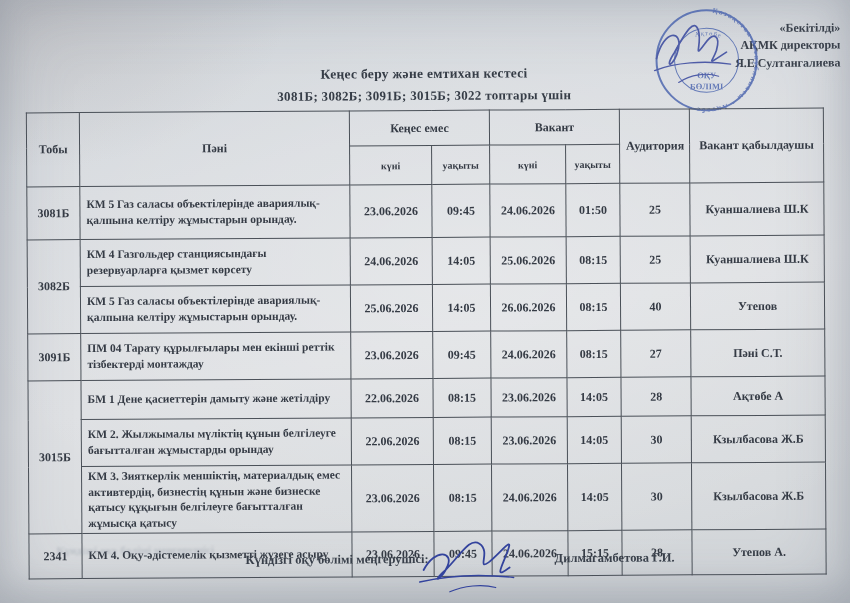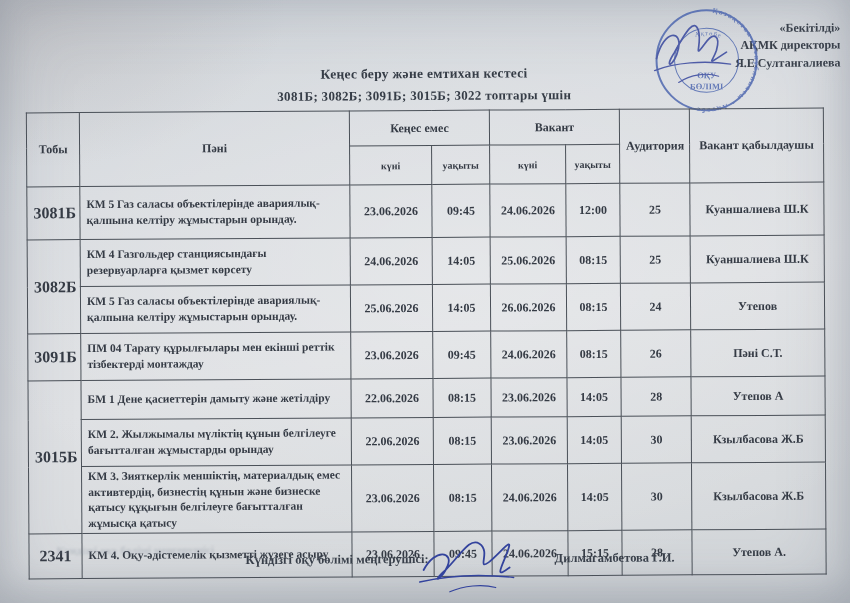--- a/index.html
+++ b/index.html
@@ -37,21 +37,21 @@
     color:#353b45;
   }
   table.sched td,table.sched th{
     border:1.2px solid #4a5058;
     font-weight:bold;vertical-align:middle;
     padding:2px 6px;background:transparent;
   }
   th{font-size:12px;}
   td{font-size:12px;text-align:center;}
   td.subj{text-align:left;font-size:11.5px;line-height:1.35;padding-left:8px;}
-  td.grp{font-size:16px;border-radius:6px;}
+  td.grp{font-size:12px;border-radius:6px;}
   tr.h1 th{height:30px;}
   tr.h2 th{height:34px;font-size:10px;}
   .rh-lg td{height:48px;}
   .rh-md td{height:42px;}
   .rh-sm td{height:34px;}
   .rh-xl td{height:60px;}
   .rh-last td{height:40px;}
 
   
   .footer{position:absolute;left:0;top:540px;width:850px;height:60px;color:#39404b;}
@@ -136,65 +136,65 @@
         <th>күні</th>
         <th>уақыты</th>
       </tr>
 
       <tr class="rh-lg">
         <td class="grp">3081Б</td>
         <td class="subj">КМ 5  Газ саласы объектілерінде авариялық-қалпына келтіру жұмыстарын орындау.</td>
         <td>23.06.2026</td>
         <td>09:45</td>
         <td>24.06.2026</td>
-        <td>12:00</td>
+        <td>01:50</td>
         <td>25</td>
         <td>Куаншалиева Ш.К</td>
       </tr>
 
       <tr class="rh-md">
         <td class="grp" rowspan="2">3082Б</td>
         <td class="subj">КМ 4  Газгольдер станциясындағы резервуарларға қызмет көрсету</td>
         <td>24.06.2026</td>
         <td>14:05</td>
         <td>25.06.2026</td>
         <td>08:15</td>
         <td>25</td>
         <td>Куаншалиева Ш.К</td>
       </tr>
       <tr class="rh-md">
         <td class="subj">КМ 5  Газ саласы объектілерінде авариялық-қалпына келтіру жұмыстарын орындау.</td>
         <td>25.06.2026</td>
         <td>14:05</td>
         <td>26.06.2026</td>
         <td>08:15</td>
-        <td>24</td>
+        <td>40</td>
         <td>Утепов</td>
       </tr>
 
       <tr class="rh-md">
         <td class="grp">3091Б</td>
         <td class="subj">ПМ 04 Тарату құрылғылары мен екінші реттік тізбектерді монтаждау</td>
         <td>23.06.2026</td>
         <td>09:45</td>
         <td>24.06.2026</td>
         <td>08:15</td>
-        <td>26</td>
+        <td>27</td>
         <td>Пәні С.Т.</td>
       </tr>
 
       <tr class="rh-sm">
         <td class="grp" rowspan="3">3015Б</td>
         <td class="subj">БМ 1 Дене қасиеттерін дамыту және жетілдіру</td>
         <td>22.06.2026</td>
         <td>08:15</td>
         <td>23.06.2026</td>
         <td>14:05</td>
         <td>28</td>
-        <td>Утепов А</td>
+        <td>Ақтөбе А</td>
       </tr>
       <tr class="rh-md">
         <td class="subj">КМ 2. Жылжымалы мүліктің құнын белгілеуге бағытталған жұмыстарды орындау</td>
         <td>22.06.2026</td>
         <td>08:15</td>
         <td>23.06.2026</td>
         <td>14:05</td>
         <td>30</td>
         <td>Кзылбасова Ж.Б</td>
       </tr>

